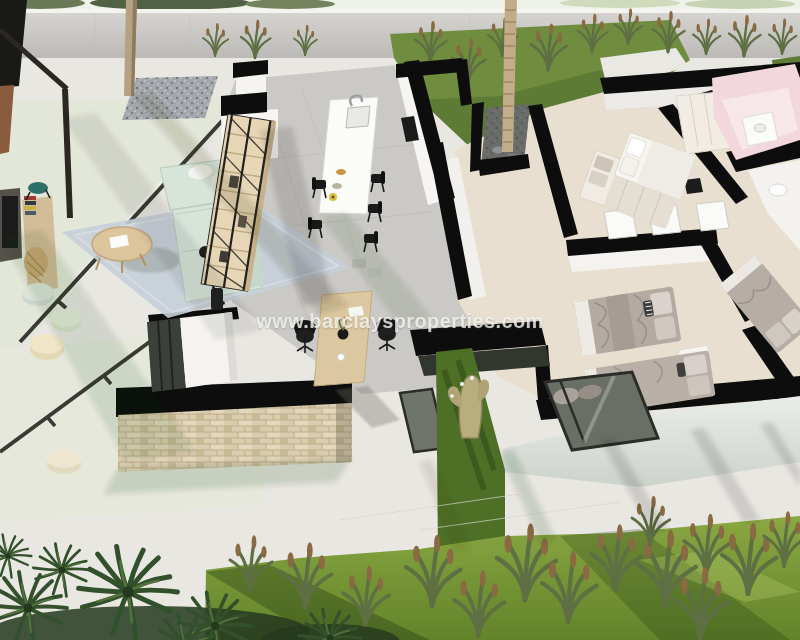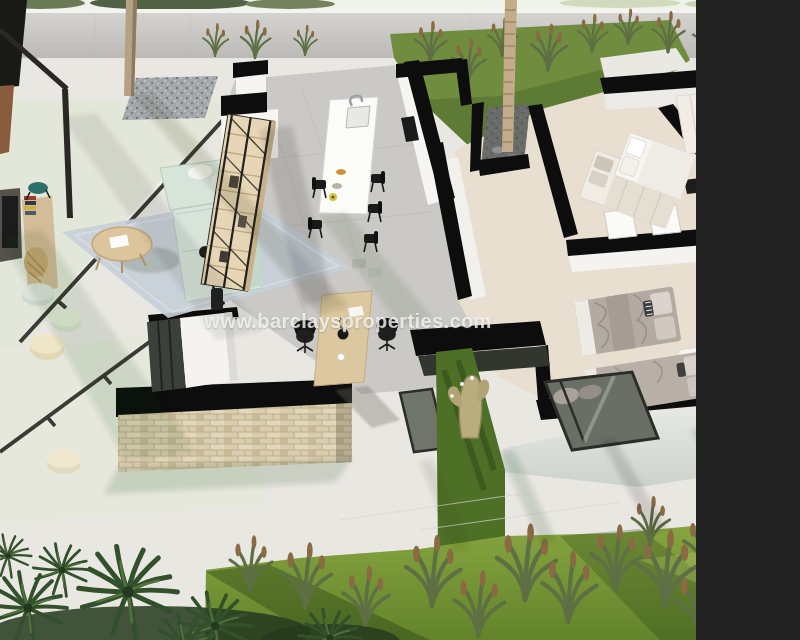--- a/index.html
+++ b/index.html
@@ -1,16 +1,16 @@
 <!DOCTYPE html>
 <html><head>
 <meta charset="utf-8">
 <style>
   html,body{margin:0;padding:0;background:#222;}
-  .stage{position:relative;width:696px;height:640px;overflow:hidden;background:#e9e7e2;
+  .stage{position:relative;width:800px;height:640px;overflow:hidden;background:#e9e7e2;
          font-family:"Liberation Sans",sans-serif;text-decoration:underline;}
   .stage svg{position:absolute;left:0;top:0;display:block;}
   .watermark{position:absolute;left:0;right:0;top:311px;text-align:center;
     font:700 20px/1 "Liberation Sans",sans-serif;letter-spacing:.4px;
     color:rgba(247,247,245,.8);text-shadow:0 1px 2px rgba(70,70,70,.28);
     pointer-events:none;white-space:nowrap;}
 </style>
 </head>
 <body>
 

